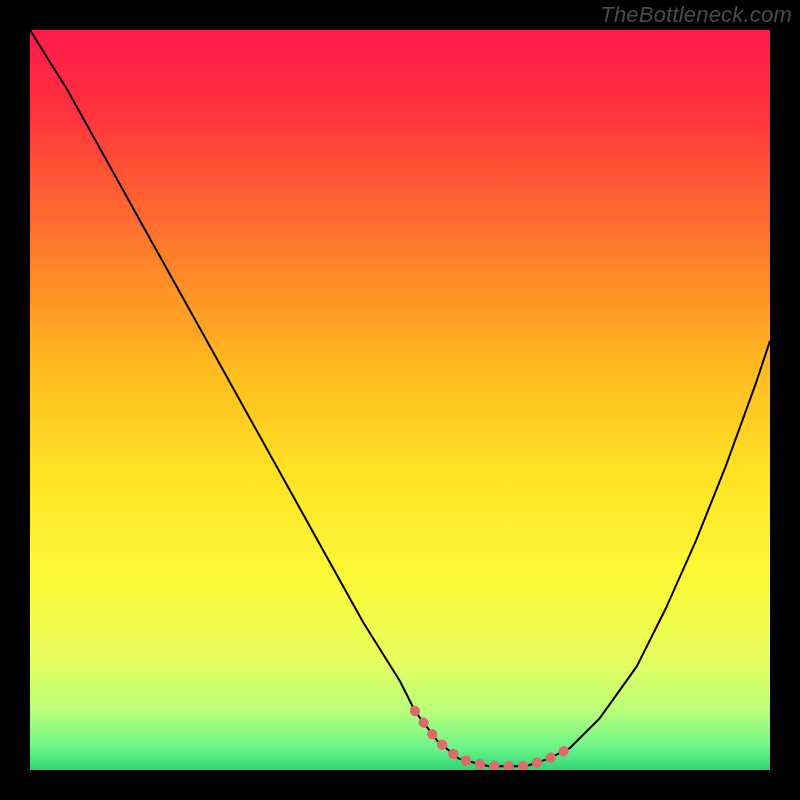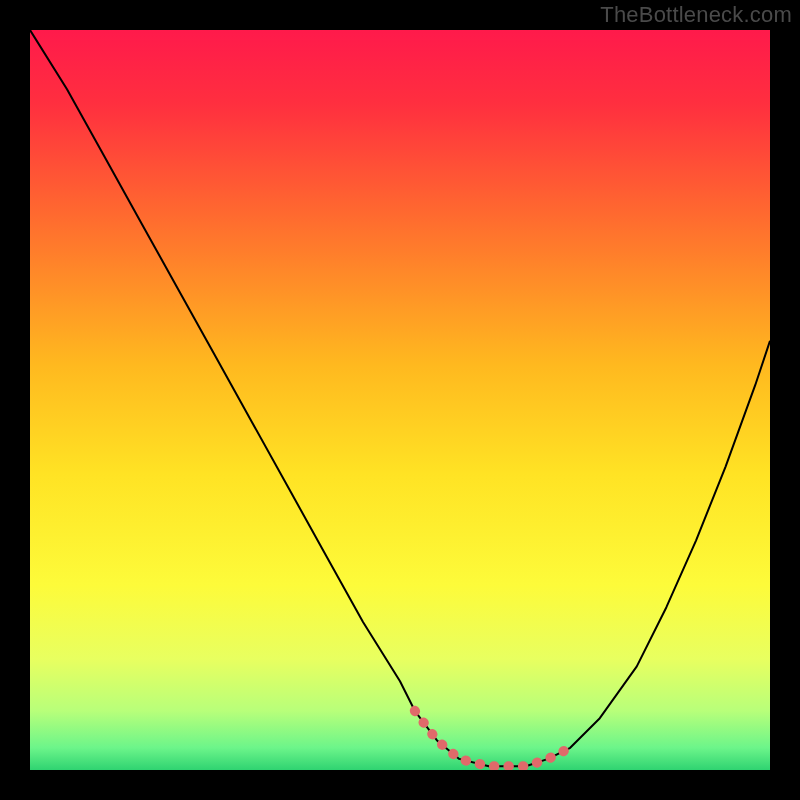--- a/index.html
+++ b/index.html
@@ -11,20 +11,21 @@
     overflow: hidden;
     font-family: Arial, Helvetica, sans-serif;
   }
   .frame {
     position: absolute;
     top: 0;
     left: 0;
     width: 800px;
     height: 800px;
     background: #000;
+    font-style: italic;
   }
   .watermark {
     position: absolute;
     top: 2px;
     right: 8px;
     color: #4a4a4a;
     font-size: 22px;
     font-weight: 500;
     letter-spacing: 0.2px;
     z-index: 10;

